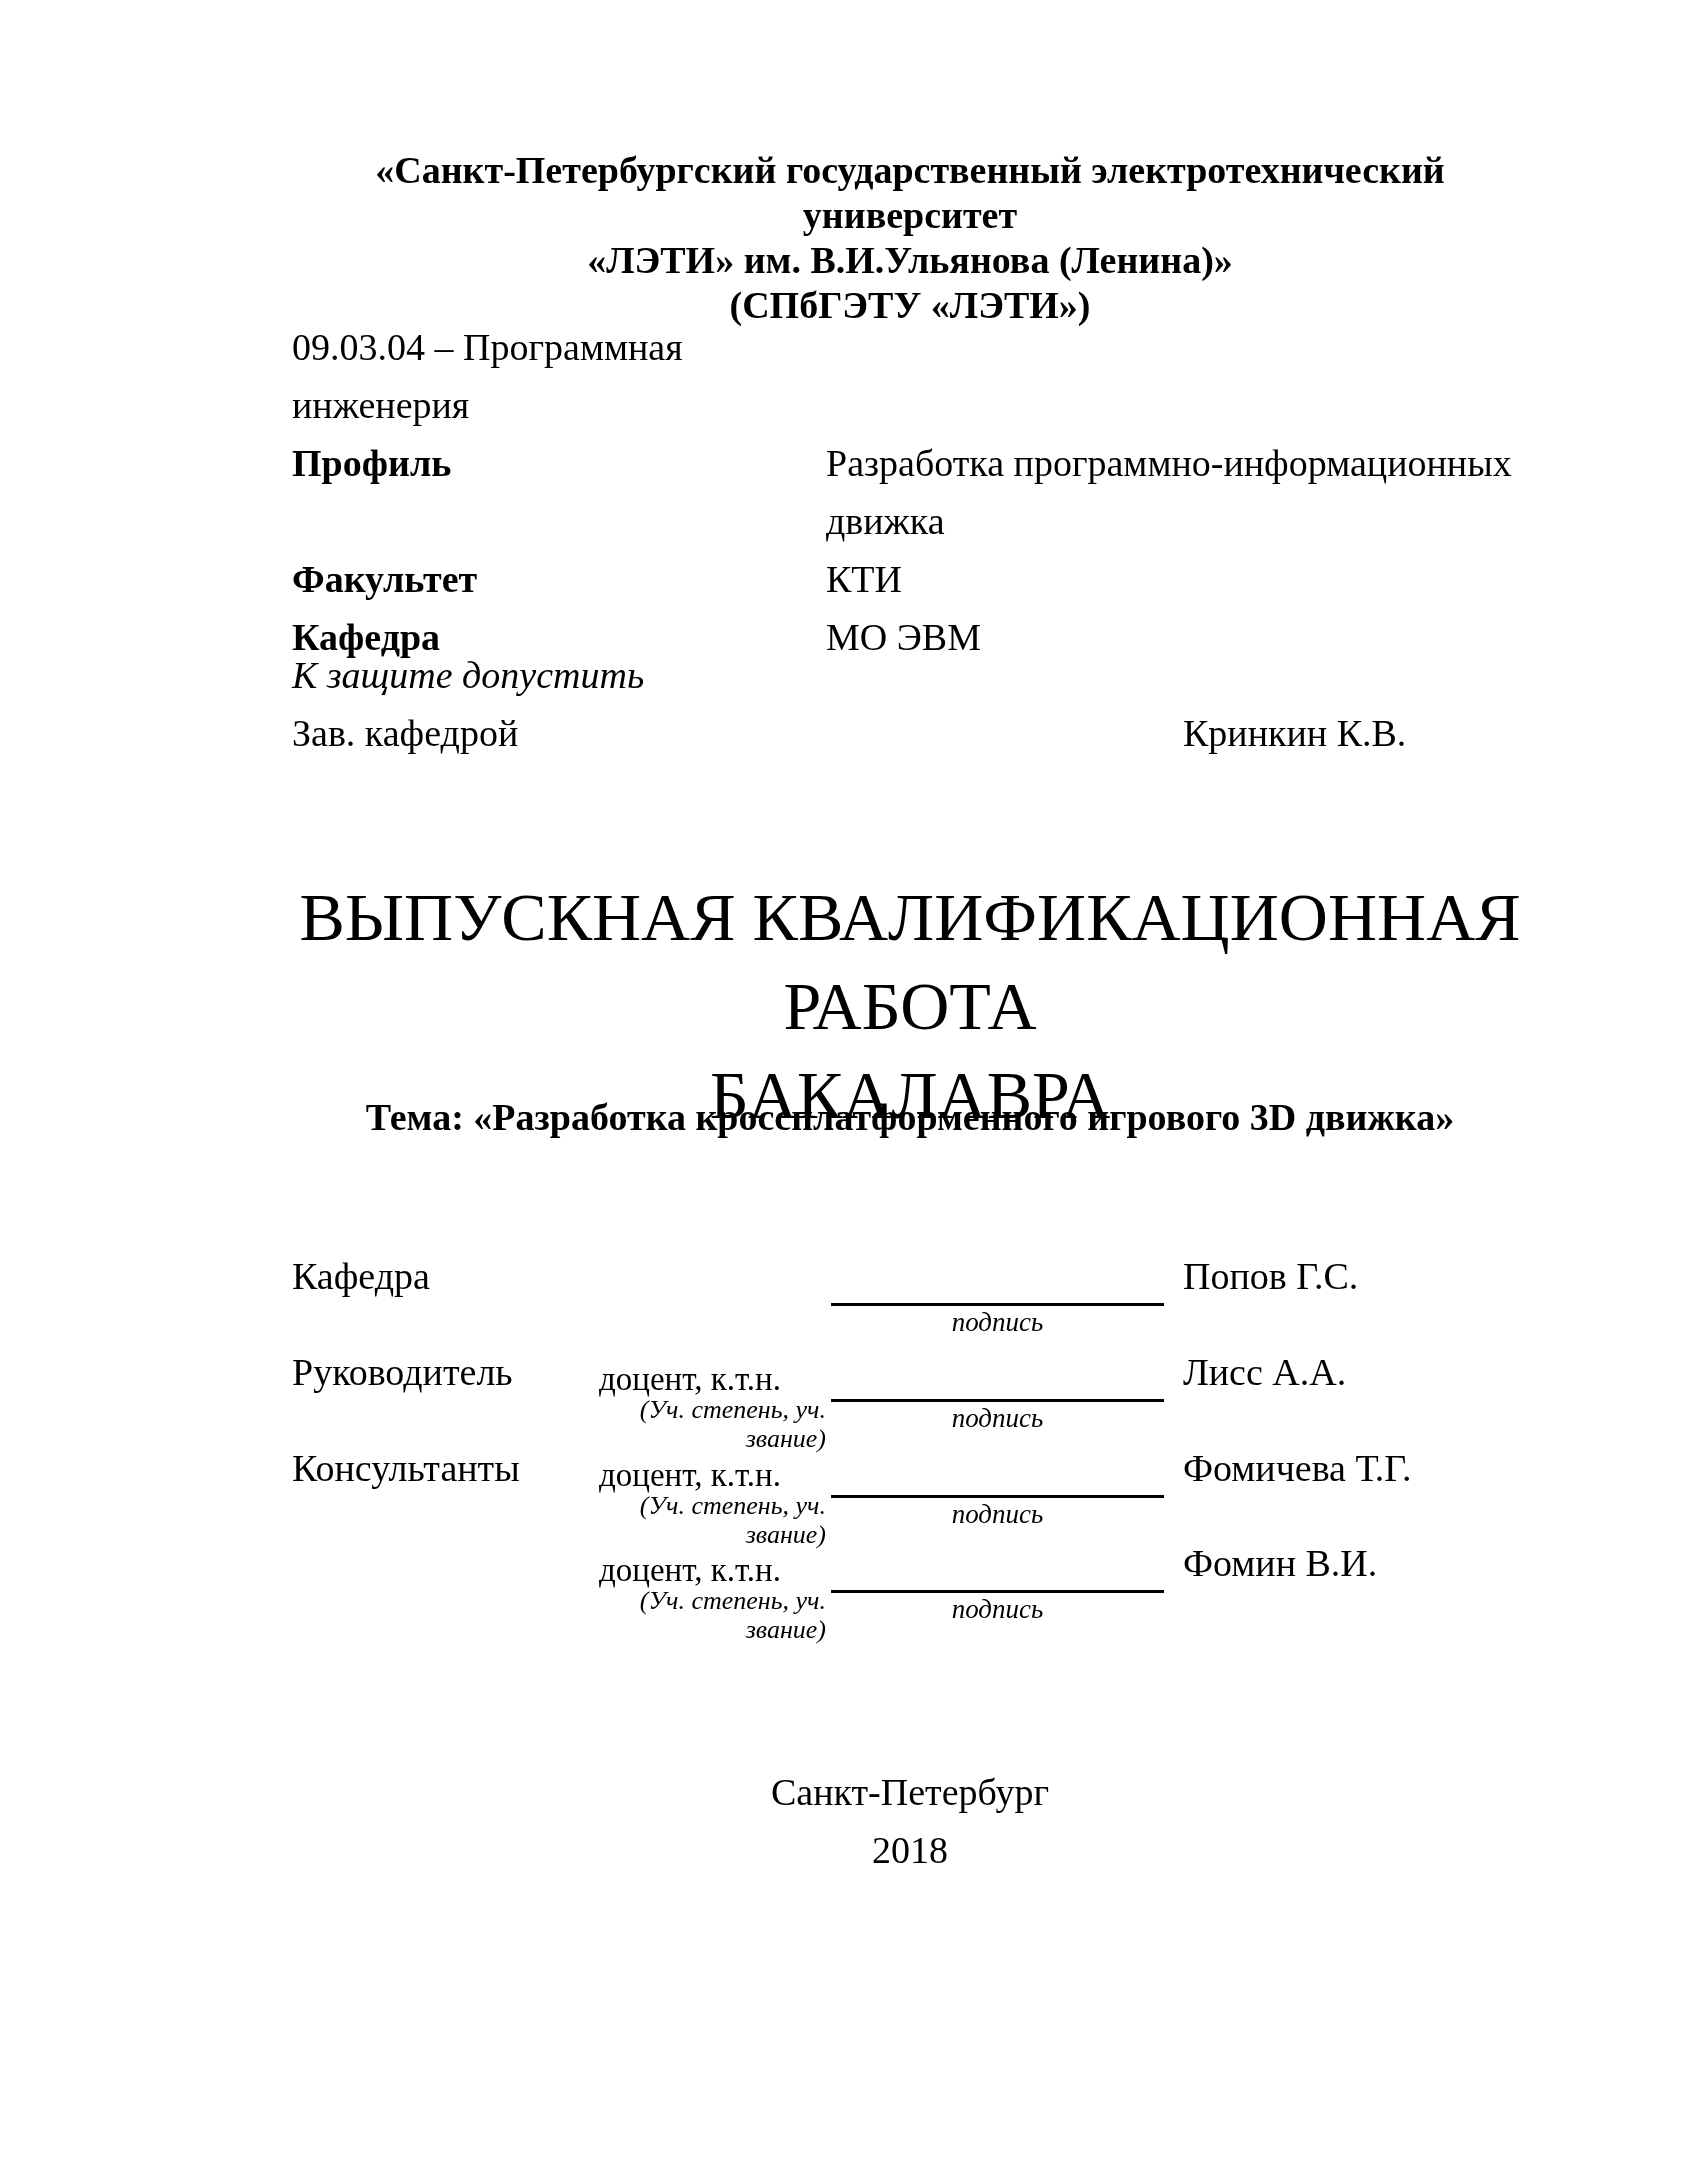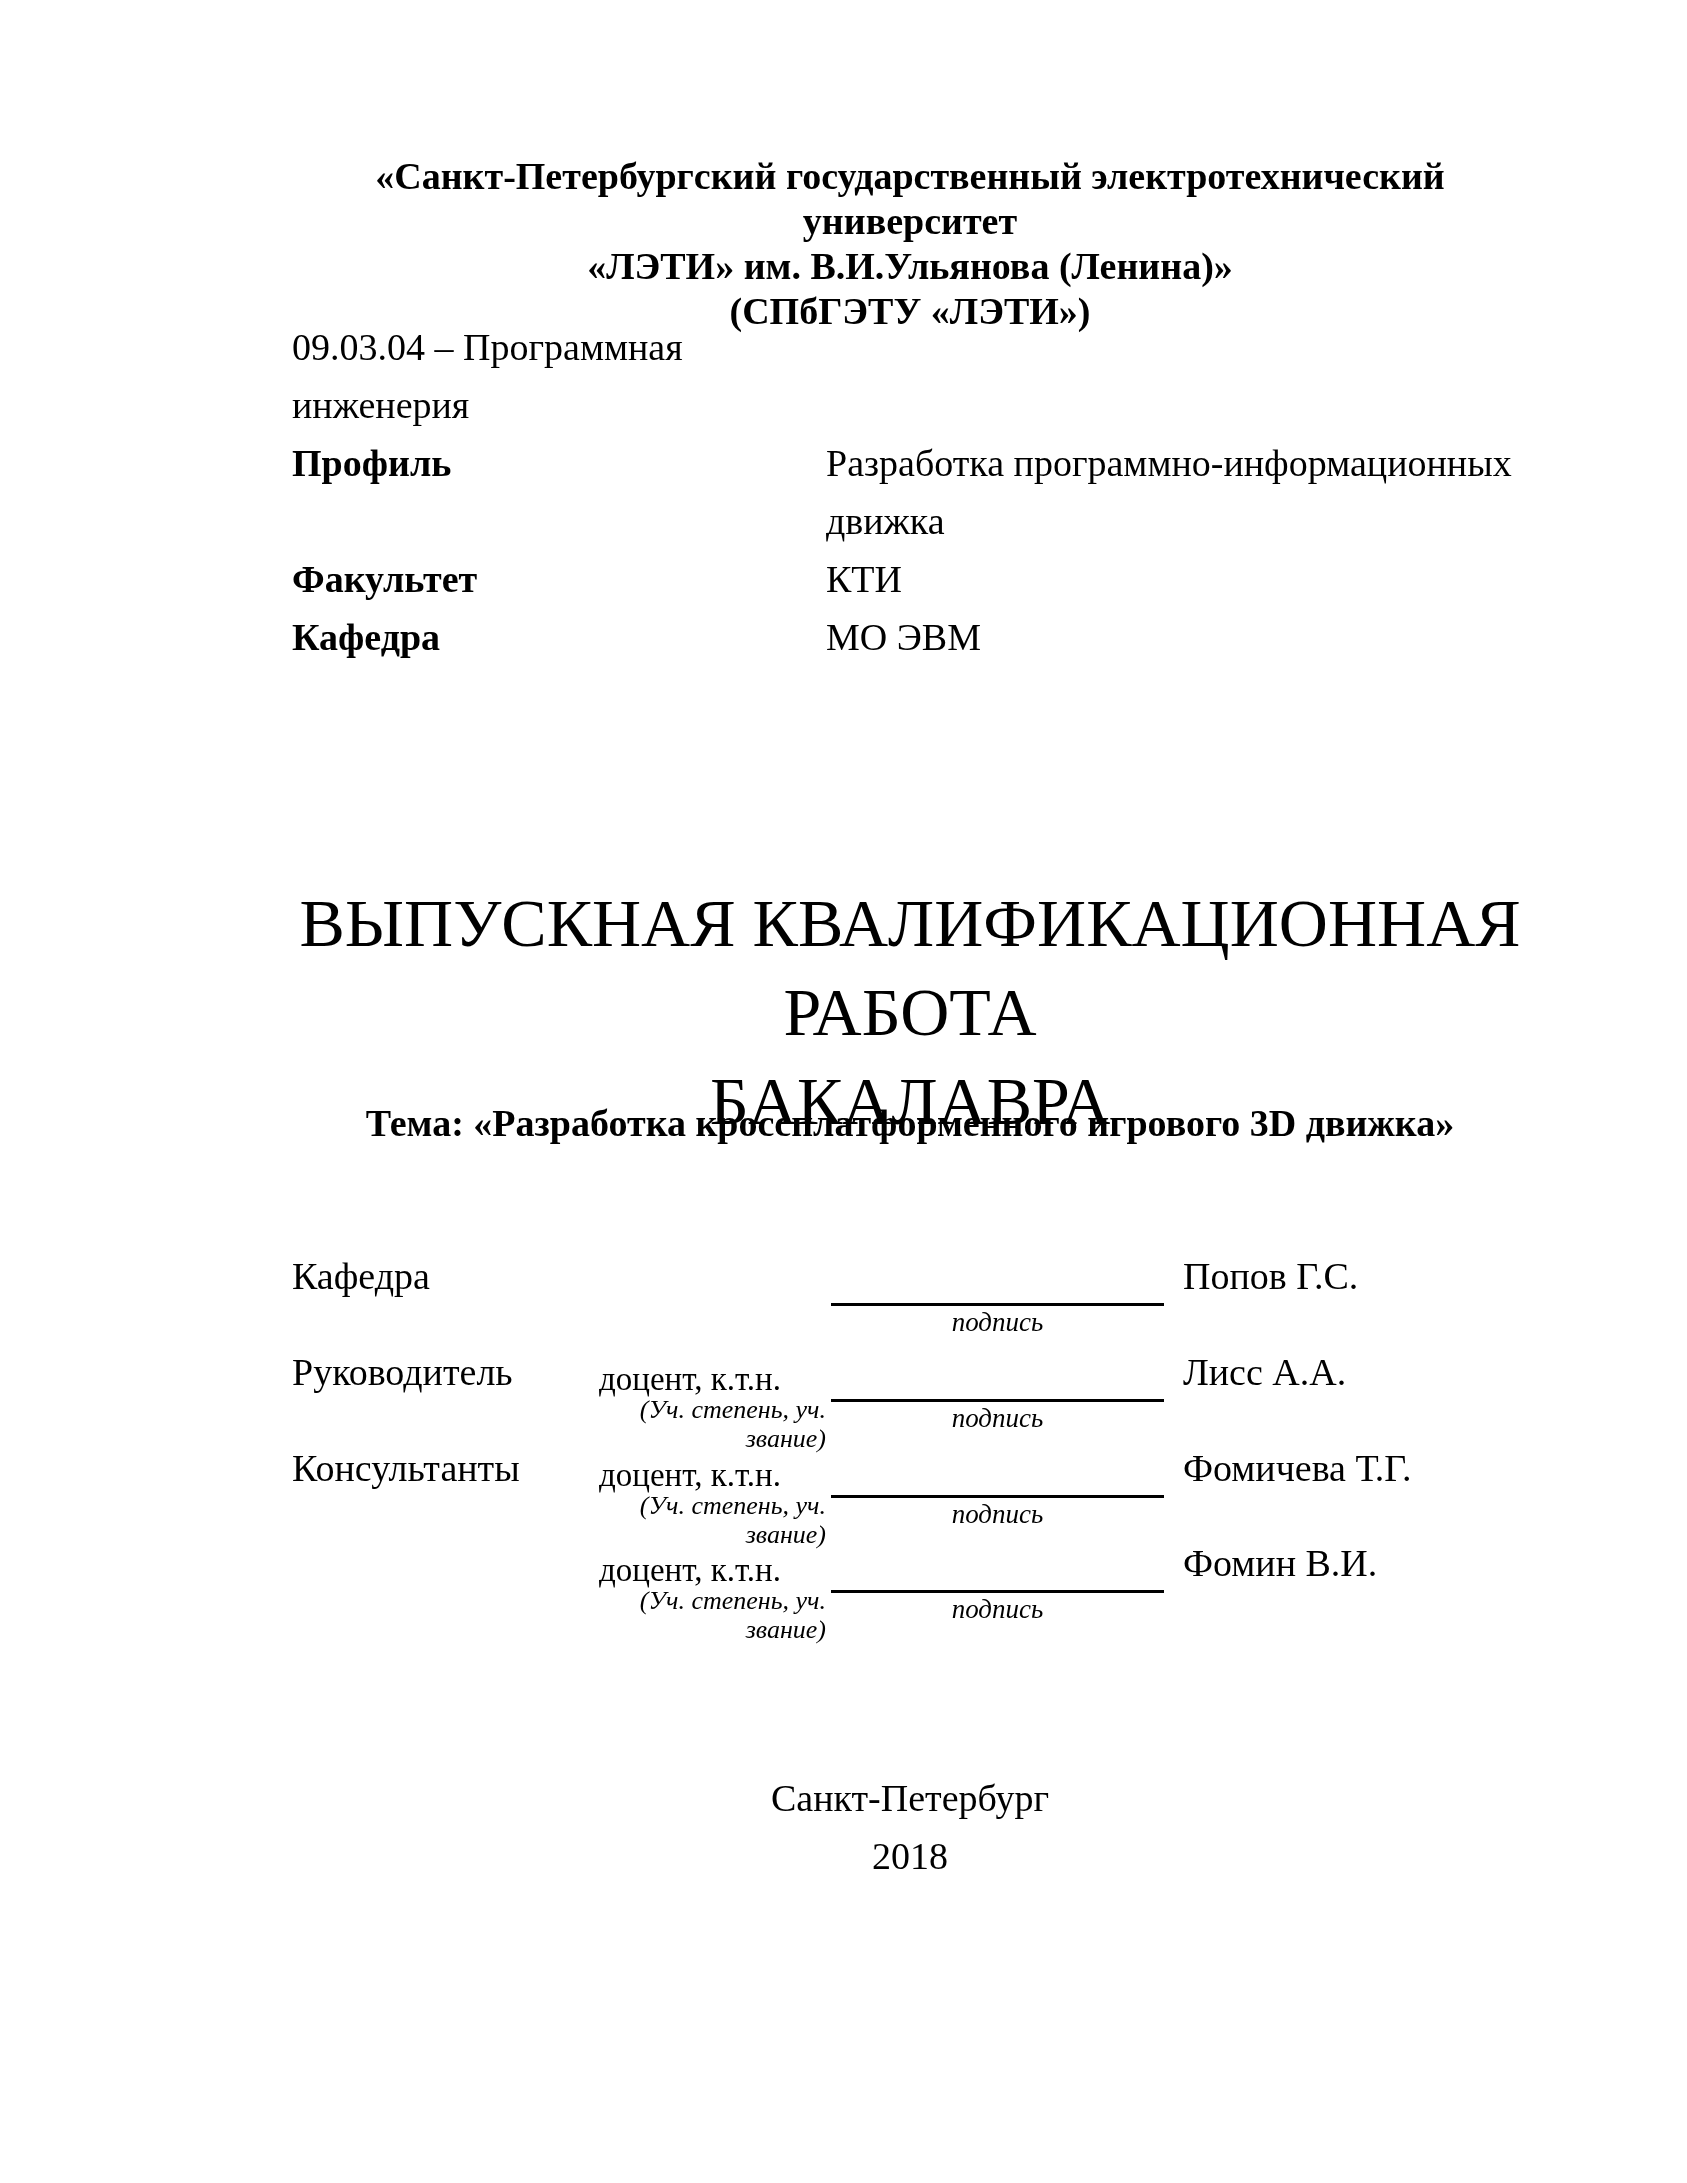--- a/index.html
+++ b/index.html
@@ -8,21 +8,21 @@
     background: #ffffff; color: #000000;
     font-family: "Liberation Serif", "DejaVu Serif", serif;
     font-size: 38px;
   }
   .page {
     position: relative;
     width: 1687px; height: 2183px;
     background: #ffffff;
     overflow: hidden;
   }
-  .centered-block { left: 292px; right: 159px; text-align: center; margin-top: 6px; }
+  .centered-block { left: 292px; right: 159px; text-align: center; }
 
   .header {
     position: absolute; top: 148px;
     font-weight: bold; line-height: 45px;
   }
   .fields {
     position: absolute; top: 318px; left: 292px; right: 159px;
     line-height: 58px;
   }
   .field-row { display: grid; grid-template-columns: 534px 1fr; }
@@ -96,20 +96,27 @@
     <div class="field-row">
       <div class="field-label">Факультет</div>
       <div class="field-value">КТИ</div>
     </div>
     <div class="field-row">
       <div class="field-label">Кафедра</div>
       <div class="field-value">МО ЭВМ</div>
     </div>
   </div>
 
+  <div class="admission">
+    <div class="admission-note">К защите допустить</div>
+    <div class="admission-row">
+      <span>Зав. кафедрой</span>
+      <span class="head-name">Кринкин К.В.</span>
+    </div>
+  </div>
 
   <div class="work-title centered-block">
     <div>ВЫПУСКНАЯ КВАЛИФИКАЦИОННАЯ РАБОТА</div>
     <div>БАКАЛАВРА</div>
   </div>
 
   <div class="theme centered-block">Тема: «Разработка кроссплатформенного игрового 3D движка»</div>
 
   <div class="sig-row sig-row-1">
     <span class="sig-role">Кафедра</span>

